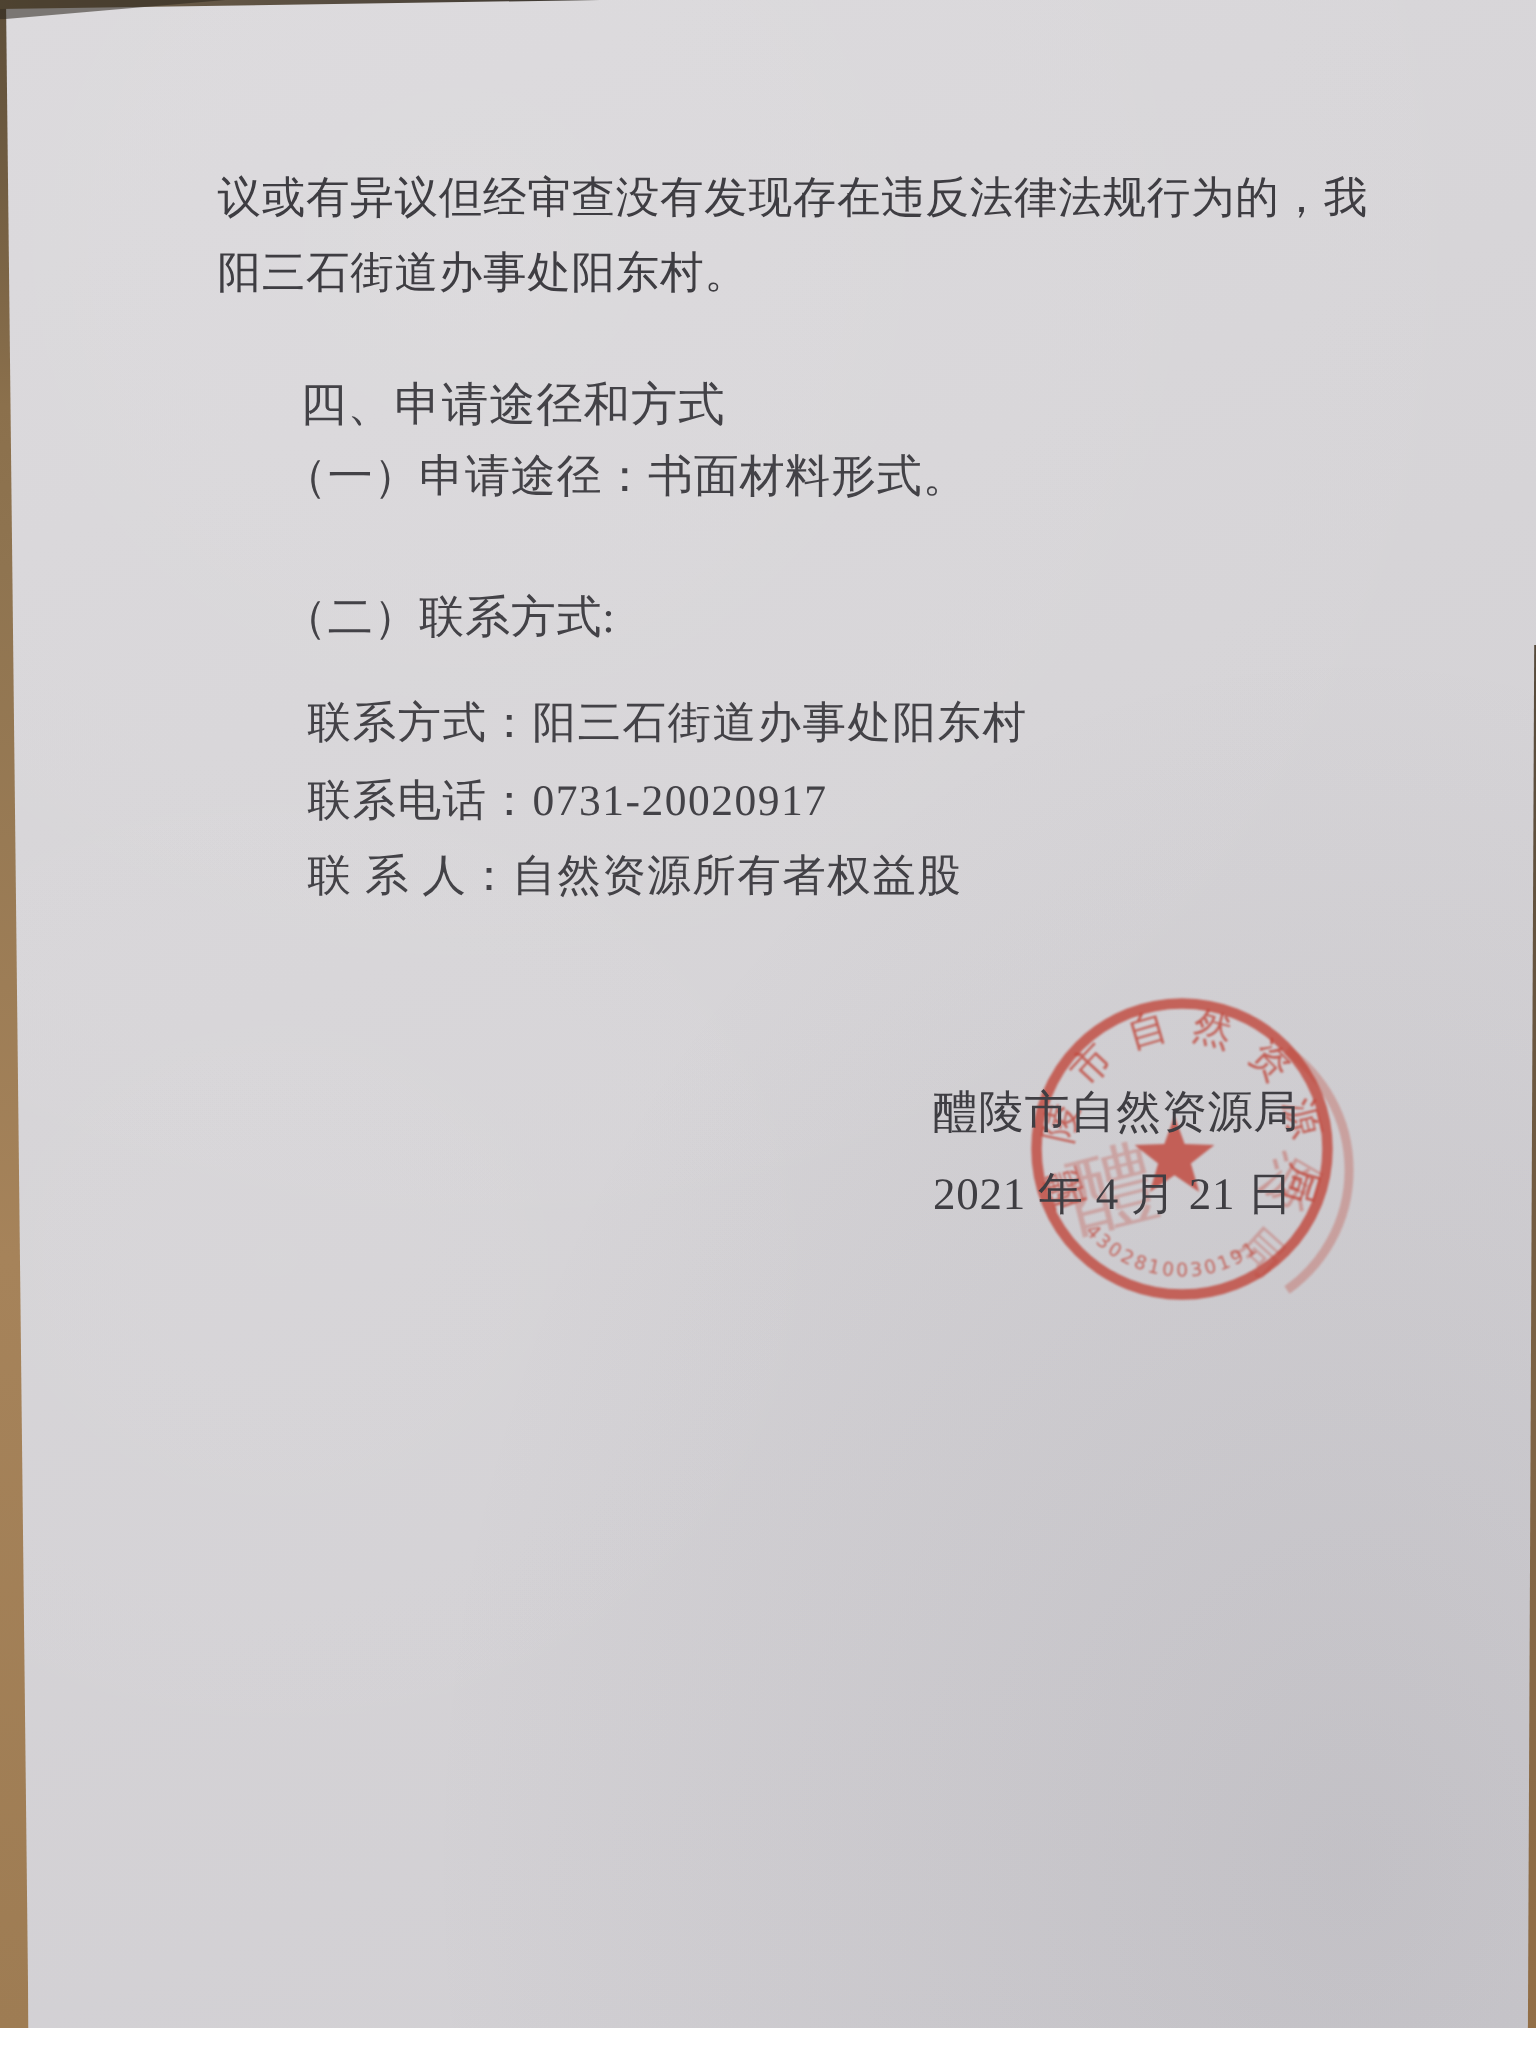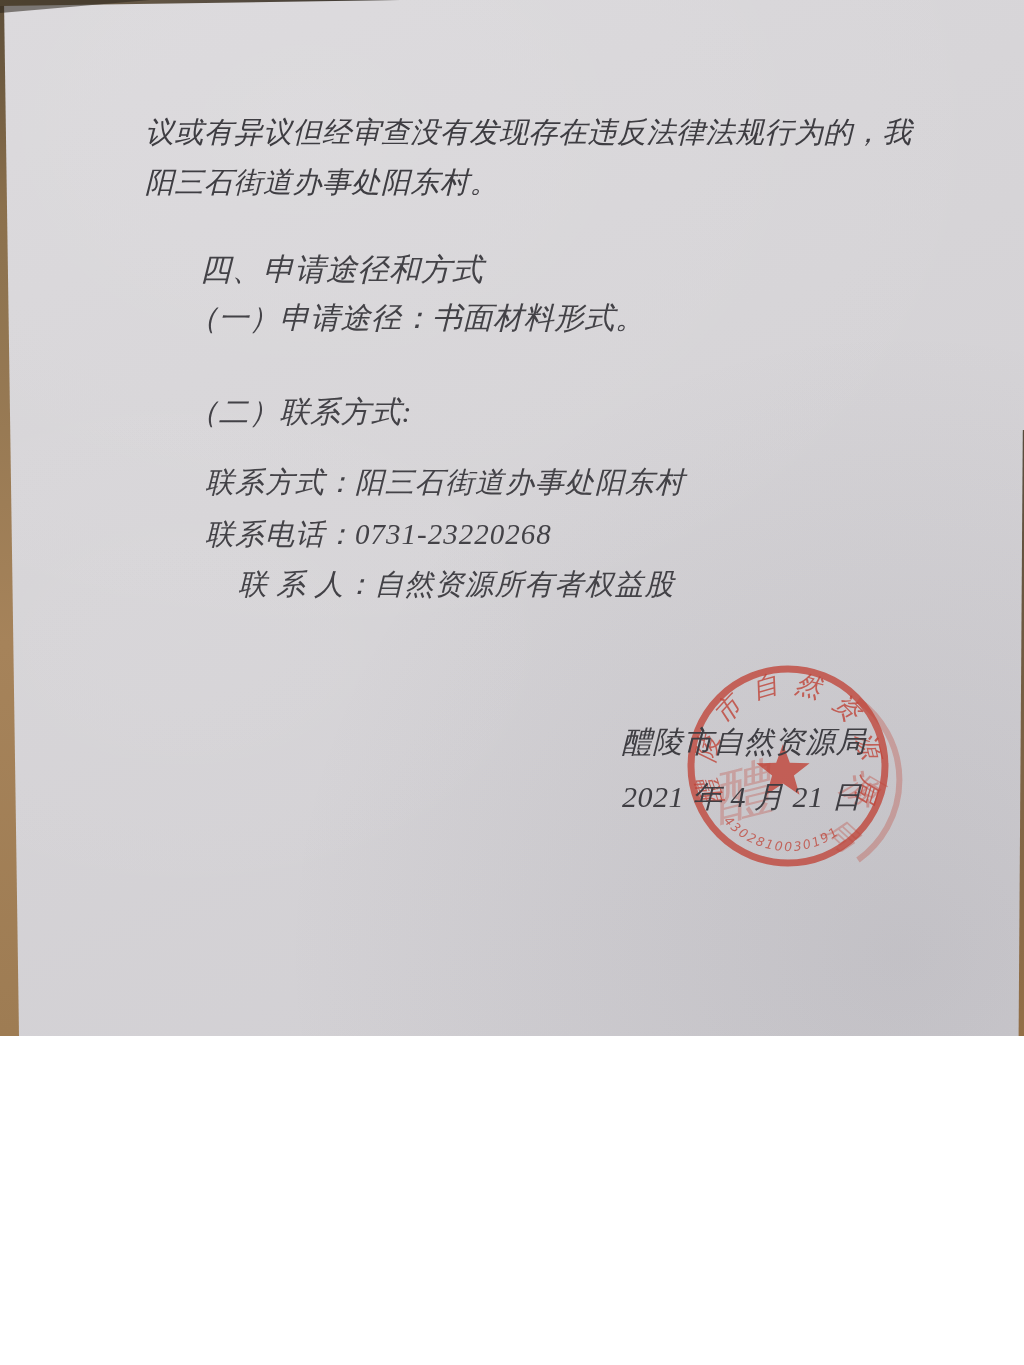--- a/index.html
+++ b/index.html
@@ -1,22 +1,21 @@
 <!DOCTYPE html>
 <html><head>
 <meta charset="utf-8">
 <style>
   html,body{margin:0;padding:0;}
   .photo{
     position:relative;
-    width:1024px;height:1036px;
+    width:1024px;height:1352px;
     overflow:hidden;
     background:#f9a8d4;
     font-family:"Liberation Serif","DejaVu Serif",serif;
-    font-style:italic;
   }
   
   .paper{
     position:absolute;inset:0;
     background:
       radial-gradient(120% 90% at 30% 12%, rgba(255,255,255,0.10), rgba(255,255,255,0) 60%),
       radial-gradient(110% 110% at 88% 92%, rgba(60,60,75,0.10), rgba(0,0,0,0) 55%),
       radial-gradient(60% 40% at 18% 62%, rgba(255,255,255,0.06), rgba(255,255,255,0) 70%),
       linear-gradient(158deg, #dad8db 0%, #d6d4d7 42%, #d1cfd3 100%);
   }
@@ -68,22 +67,22 @@
   <div class="edge edge-right"></div>
 
   <div class="line para" style="left:145px;top:118px;">议或有异议但经审查没有发现存在违反法律法规行为的，我</div>
   <div class="line para" style="left:145px;top:168px;">阳三石街道办事处阳东村。</div>
 
   <div class="line item" style="left:188px;top:303px;">（一）申请途径：书面材料形式。</div>
   <div class="line heading" style="left:200px;top:254px;">四、申请途径和方式</div>
   <div class="line item" style="left:188px;top:361px;margin-top:36px;">（二）联系方式:</div>
 
   <div class="line contact" style="left:205px;top:468px;">联系方式：阳三石街道办事处阳东村</div>
-  <div class="line contact" style="left:205px;top:520px;">联系电话：0731-23220268</div>
-  <div class="line contact" style="left:205px;top:570px;margin-left:33px;">联 系 人：自然资源所有者权益股</div>
+  <div class="line contact" style="left:205px;top:520px;">联系电话：0731-20020917</div>
+  <div class="line contact" style="left:205px;top:570px;">联 系 人：自然资源所有者权益股</div>
 
   <svg class="seal-svg" width="320" height="330" viewBox="640 598 320 330" aria-hidden="true">
     <defs>
       <path id="rimArc" d="M 723.9 803 A 74 74 0 1 1 852.1 803" fill="none"></path>
       <path id="numArc" d="M 718.4 814.8 A 85 85 0 0 0 857.6 814.8" fill="none"></path>
     </defs>
 
     <circle cx="788" cy="766" r="97" fill="none" stroke="#bf3a2d" stroke-width="7" opacity="0.78"></circle>
 
     <path d="M 858 860 A 98 98 0 0 0 858 700" fill="none" stroke="#bf3a2d" stroke-width="6" opacity="0.32"></path>

